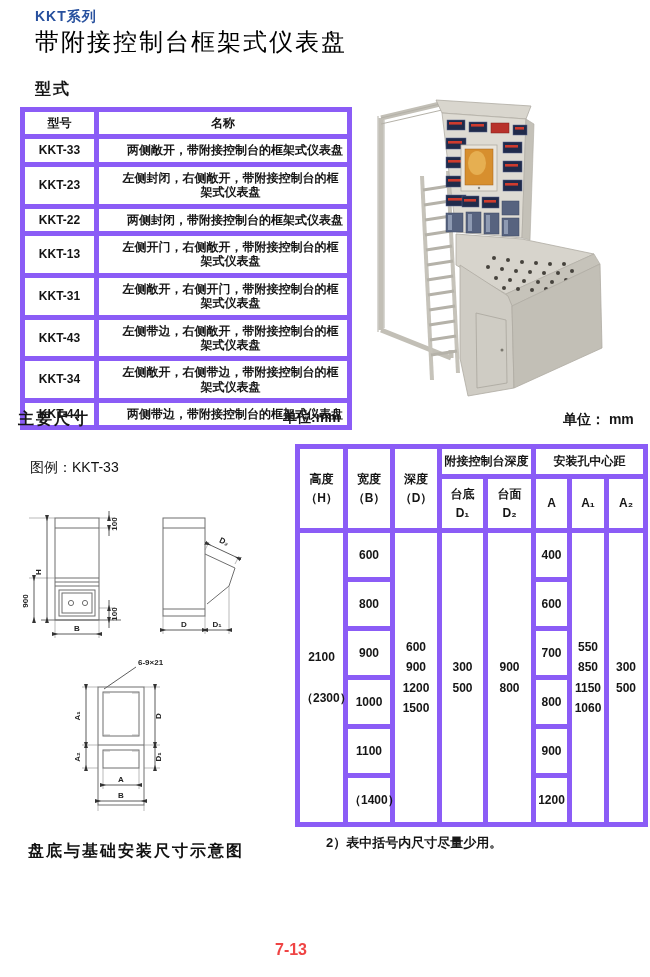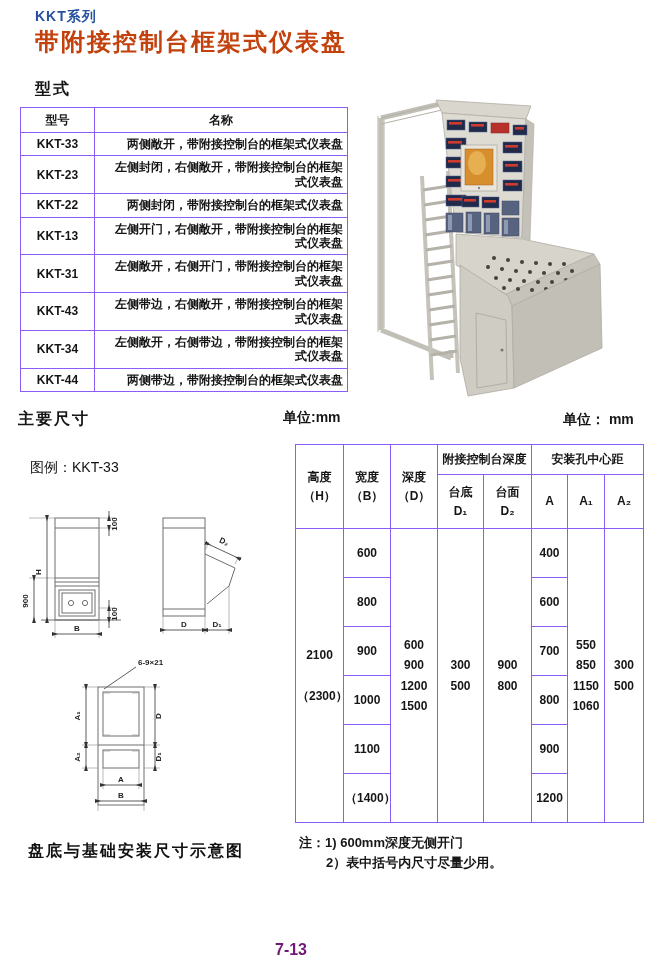--- a/index.html
+++ b/index.html
@@ -1,56 +1,56 @@
 <!DOCTYPE html>
 <html><head>
 <meta charset="utf-8">
 <style>
   * { margin:0; padding:0; box-sizing:border-box; }
   body { background:#e8e8e8; font-family:"Liberation Sans","DejaVu Sans",sans-serif; }
   .page { position:relative; width:650px; height:977px; background:#ffffff; overflow:hidden; color:#111; }
 
   .series-title { position:absolute; left:35px; top:8px; font-size:14px; font-weight:bold; color:#27509e; letter-spacing:1px; }
-  .main-title   { position:absolute; left:35px; top:26px; font-size:24px; font-weight:bold; color:#c2410c; letter-spacing:2px; }
+  .main-title   { position:absolute; left:35px; top:26px; font-size:24px; font-weight:normal; color:#000000; letter-spacing:2px; }
 
   .sec-heading  { position:absolute; font-size:16px; font-weight:bold; letter-spacing:2px; color:#161616; }
   #h-models { left:35px; top:79px; }
   #h-dims   { left:18px; top:409px; }
 
   .unit-label { position:absolute; font-size:14px; font-weight:bold; color:#161616; }
   #unit-left  { left:283px; top:409px; }
   #unit-right { left:563px; top:411px; }
 
   .legend-label { position:absolute; left:30px; top:459px; font-size:14px; font-weight:normal; }
 
   table { border-collapse:collapse; table-layout:fixed; }
-  td, th { border:1px solid #8b5cf6; font-weight:bold; color:#151515; vertical-align:middle; }
+  td, th { border:5px solid #8b5cf6; font-weight:bold; color:#151515; vertical-align:middle; }
 
   
   .model-table { position:absolute; left:20px; top:107px; width:327px; }
   .model-table td, .model-table th { font-size:12px; padding:4px 4px; line-height:1.2; }
   .model-table th { height:25px; text-align:center; font-weight:bold; }
   .model-table td.mcol { text-align:center; width:74px; }
   .model-table td.c { text-align:right; }
-  .model-table td.l { text-align:right; padding-left:19px;margin-top:16px; }
+  .model-table td.l { text-align:center; padding-left:19px;margin-top:16px; }
 
   
   .dim-table { position:absolute; left:295px; top:444px; width:348px; }
   .dim-table td { font-size:12px; text-align:center; white-space:pre-line; line-height:1.55; padding:1px; }
   .dim-table .gh { height:30px; }
   .dim-table .sh { height:54px; }
   .dim-table .br { height:49px; }
   .dim-table .tall { line-height:1.7; }
 
   .notes { position:absolute; left:299px; top:833px; font-size:13px; font-weight:bold; line-height:1.55; color:#161616; }
   .notes .n2 { padding-left:27px; }
 
   .drawing-caption { position:absolute; left:28px; top:841px; font-size:16px; font-weight:bold; letter-spacing:2px; }
 
-  .page-number { position:absolute; left:0; top:941px; width:582px; text-align:center; font-size:16px; font-weight:bold; color:#701a75; }
+  .page-number { position:absolute; left:0; top:941px; width:582px; text-align:center; font-size:16px; font-weight:bold; color:#ef4444; }
 
   svg { position:absolute; overflow:visible; }
   #photo-svg { left:356px; top:58px; }
   #front-svg { left:5px;  top:506px; }
   #side-svg  { left:143px; top:506px; }
   #plan-svg  { left:48px; top:653px; }
 
   .dline { stroke:#333; stroke-width:0.8; fill:none; }
   .oline { stroke:#6f6f6f; stroke-width:1; fill:none; }
   .thin  { stroke:#8a8a8a; stroke-width:0.6; fill:none; }
@@ -447,19 +447,18 @@
           <td>900</td>
         </tr>
     <tr class="br">
           <td>（1400）</td>
           <td>1200</td>
         </tr>
   </tbody>
     </table>
 
   <div class="notes">
-    <div class="n1">注：1) 600mm深度无侧开门</div>
     <div class="n2">2）表中括号内尺寸尽量少用。</div>
   </div>
 
   <div class="page-number">7-13</div>
 
 </div>
 
 </body></html>

